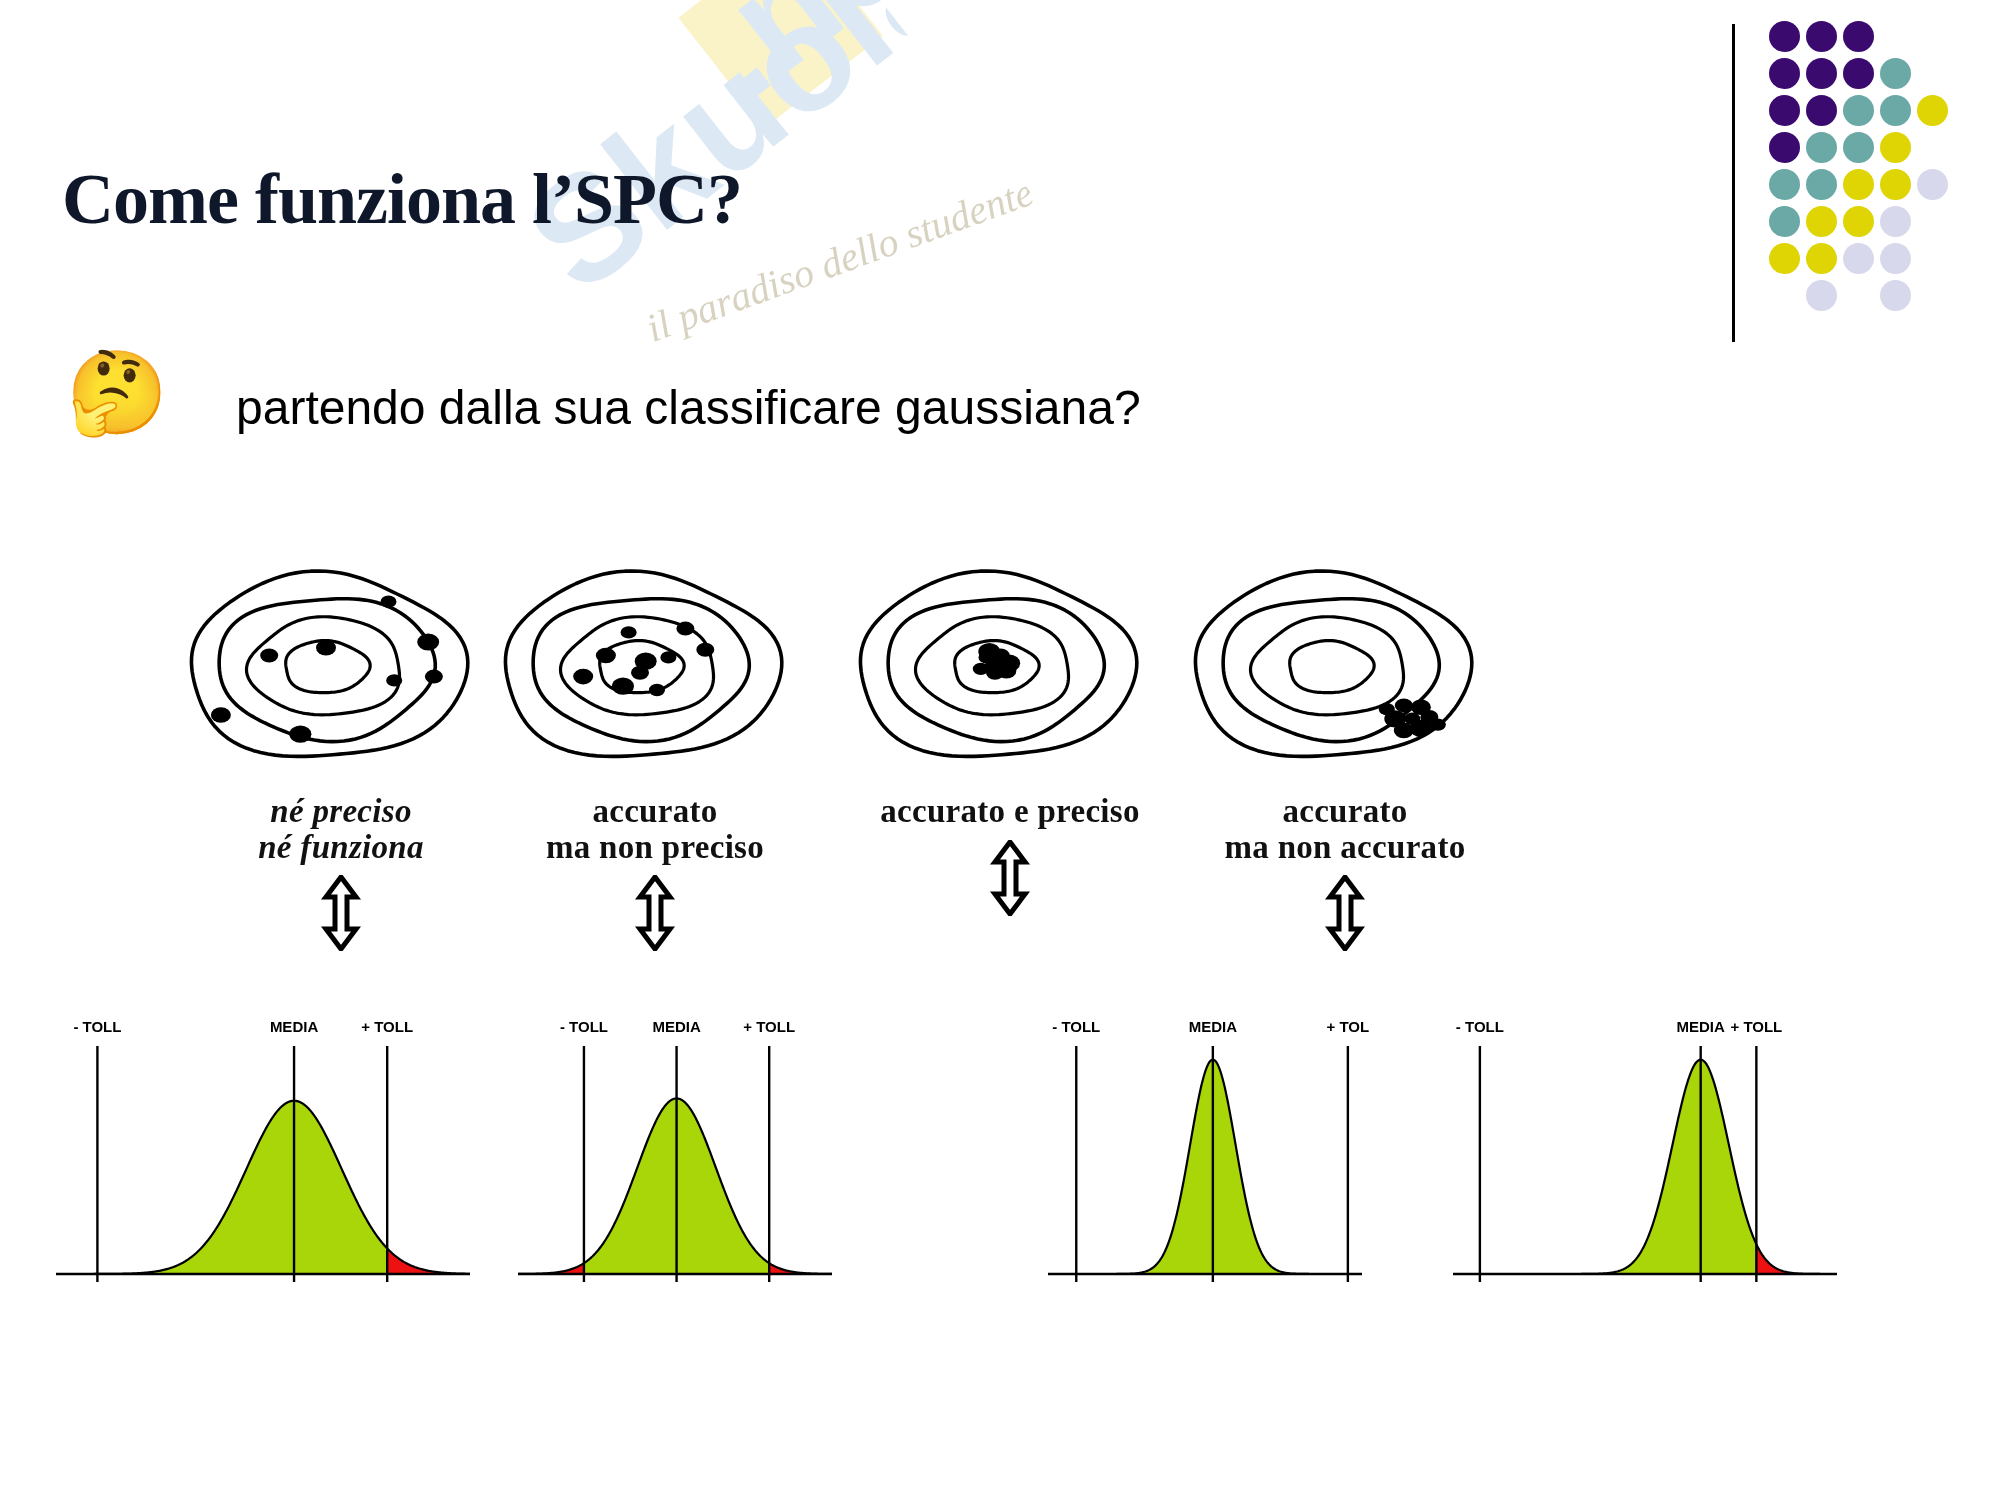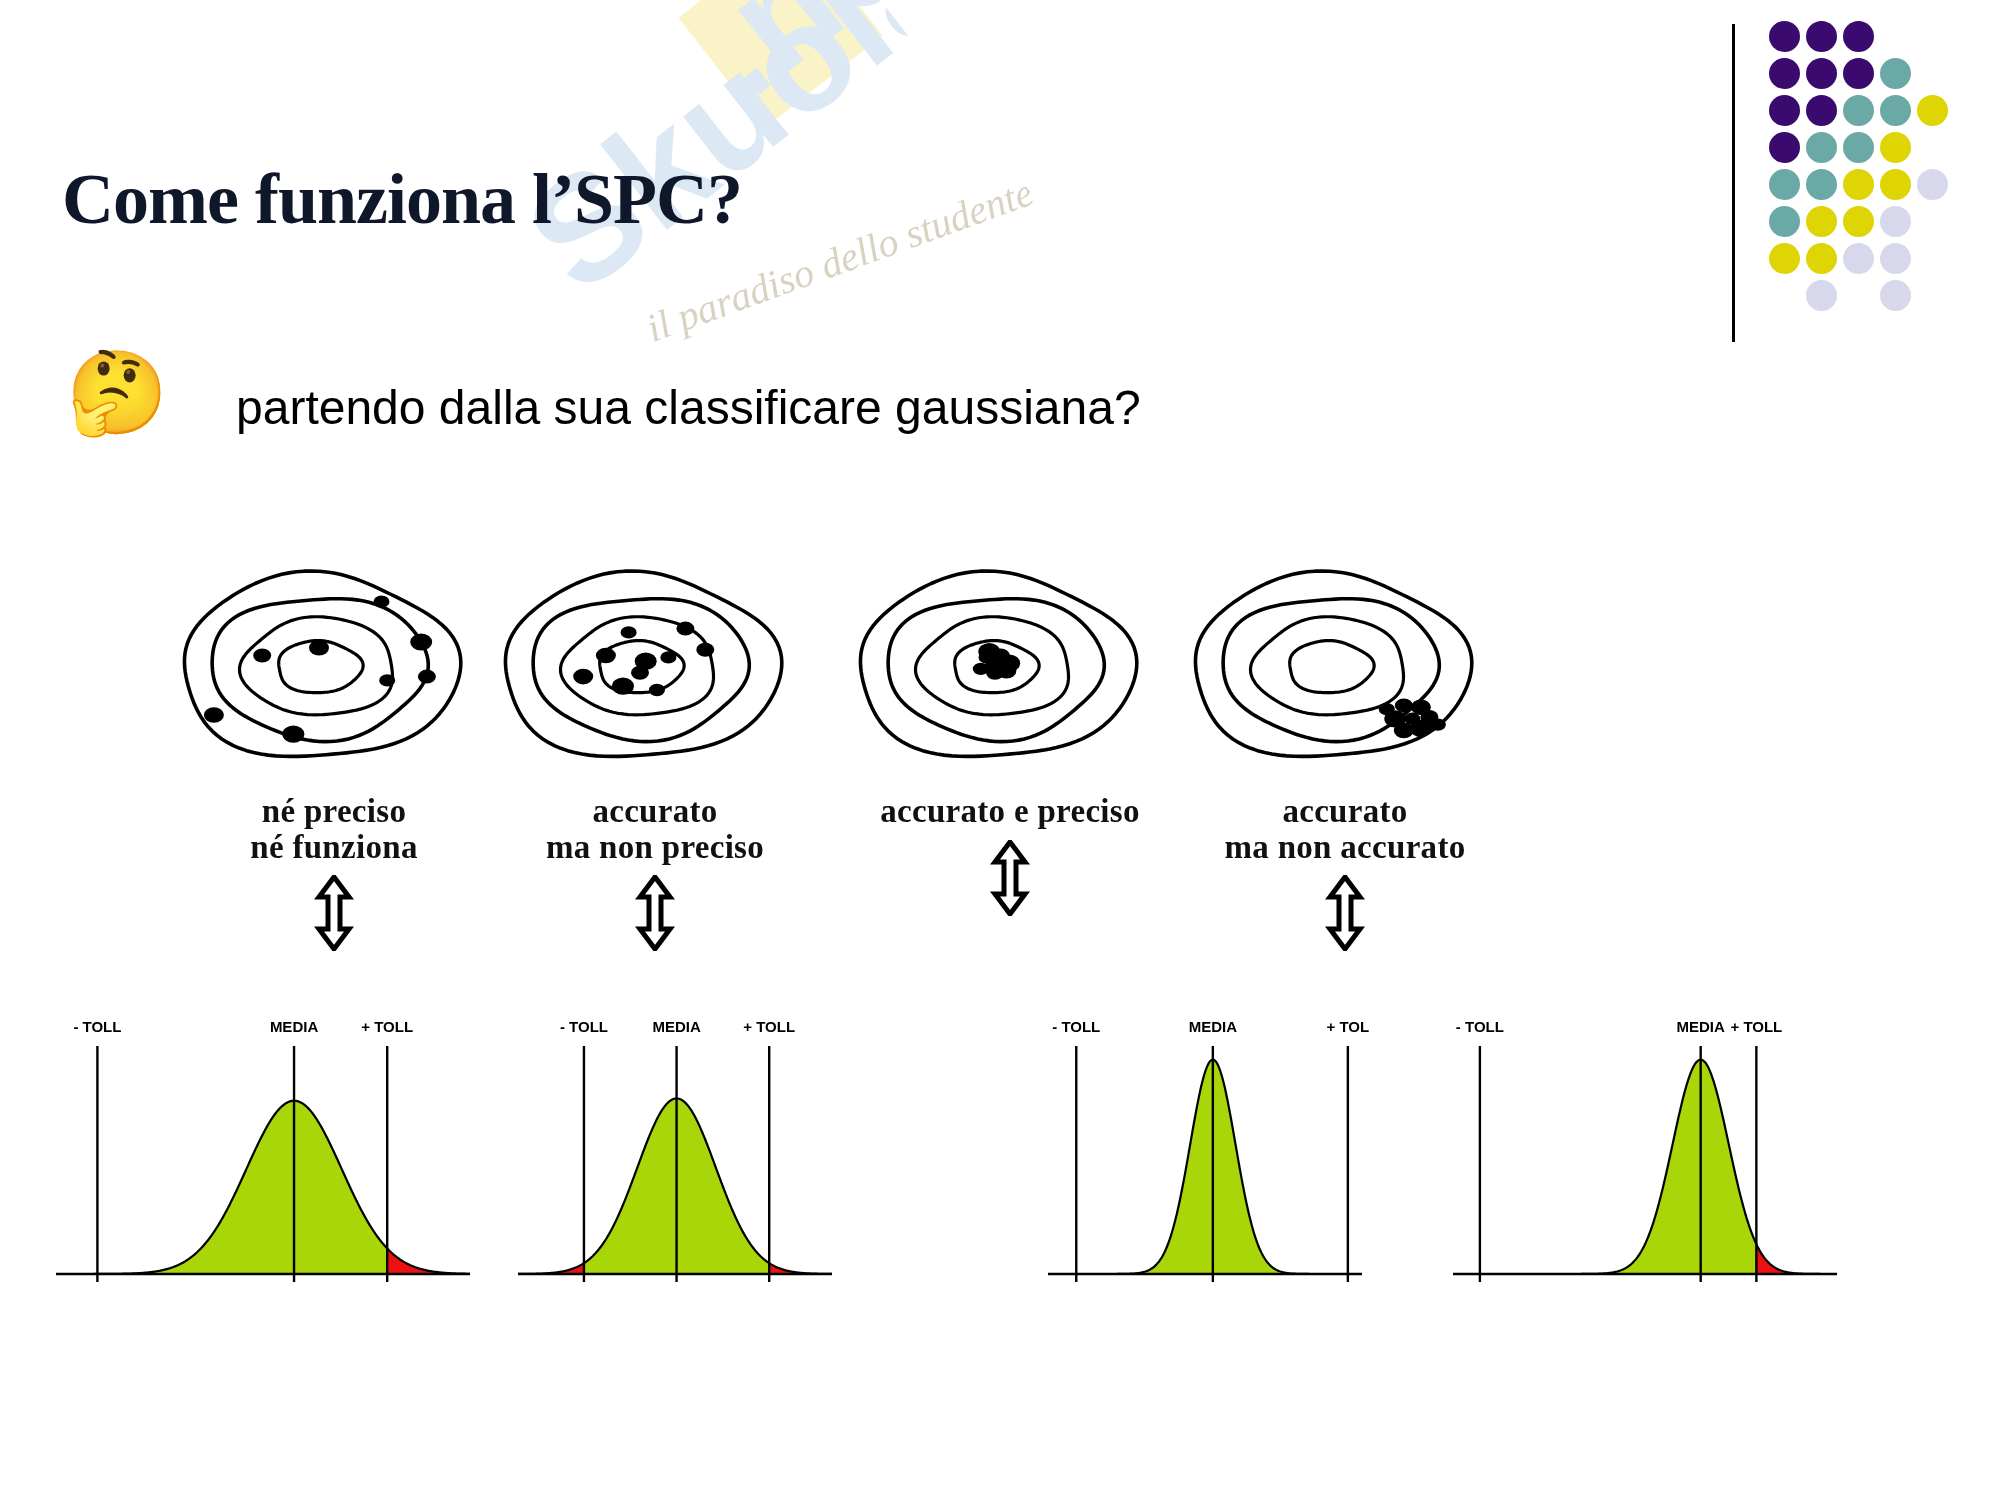--- a/index.html
+++ b/index.html
@@ -208,21 +208,21 @@
       </div>
   </div>
 
   <div class="title">Come funziona l’SPC?</div>
 
   <div class="emoji">🤔</div>
   <div class="question">
     <div>partendo dalla sua classificare gaussiana?</div>
   </div>
 
-  <div class="panel" id="panel-0" style="left:169px;  width:330px;">
+  <div class="panel" id="panel-0" style="left:176px;  width:330px;font-style:italic;">
       <div>
         <svg class="target-svg" width="300" height="235" viewBox="0 0 300 235" aria-hidden="true">
           <path d="M291.67,112.00L291.07,116.93L290.06,121.81L288.67,126.64L286.96,131.41L284.95,136.11L282.66,140.74L280.11,145.30L277.28,149.78L274.17,154.18L270.76,158.48L267.03,162.67L262.95,166.71L258.52,170.58L253.72,174.26L248.55,177.70L243.04,180.89L237.21,183.79L231.09,186.40L224.72,188.71L218.17,190.72L211.48,192.45L204.70,193.91L197.88,195.15L191.03,196.19L184.20,197.08L177.37,197.85L170.56,198.54L163.74,199.16L156.90,199.73L150.00,200.25L143.03,200.71L135.96,201.08L128.78,201.33L121.49,201.41L114.12,201.27L106.69,200.86L99.26,200.13L91.88,199.03L84.62,197.54L77.57,195.64L70.79,193.31L64.37,190.57L58.36,187.44L52.82,183.95L47.77,180.15L43.23,176.09L39.20,171.82L35.65,167.39L32.54,162.85L29.83,158.26L27.45,153.63L25.37,148.99L23.53,144.37L21.88,139.75L20.41,135.15L19.09,130.55L17.94,125.94L16.96,121.32L16.19,116.68L15.67,112.00L15.45,107.30L15.57,102.58L16.07,97.86L16.99,93.15L18.35,88.48L20.17,83.88L22.44,79.36L25.14,74.94L28.25,70.64L31.74,66.48L35.56,62.45L39.66,58.56L44.03,54.79L48.61,51.14L53.39,47.60L58.36,44.15L63.51,40.80L68.86,37.54L74.40,34.40L80.17,31.37L86.18,28.50L92.44,25.82L98.97,23.37L105.74,21.20L112.76,19.35L119.99,17.87L127.38,16.80L134.89,16.17L142.45,15.98L150.00,16.25L157.47,16.96L164.81,18.09L171.95,19.60L178.88,21.43L185.55,23.54L191.98,25.86L198.17,28.35L204.14,30.94L209.92,33.60L215.57,36.29L221.11,39.00L226.60,41.71L232.06,44.45L237.50,47.21L242.93,50.04L248.34,52.97L253.69,56.02L258.94,59.24L264.01,62.64L268.85,66.26L273.37,70.09L277.51,74.15L281.20,78.43L284.37,82.89L287.00,87.53L289.06,92.29L290.54,97.16L291.45,102.09L291.81,107.05L291.67,112.00Z" fill="none" stroke="#000" stroke-width="3.6" stroke-linejoin="round"></path>
           <path d="M259.26,112.00L258.86,115.75L258.03,119.46L256.80,123.12L255.19,126.70L253.21,130.18L250.92,133.56L248.36,136.82L245.57,139.97L242.62,143.03L239.55,145.99L236.38,148.88L233.15,151.71L229.87,154.52L226.53,157.30L223.13,160.08L219.64,162.85L216.03,165.61L212.27,168.34L208.31,171.02L204.12,173.63L199.68,176.10L194.98,178.42L190.01,180.52L184.77,182.36L179.31,183.91L173.64,185.13L167.83,185.99L161.91,186.50L155.95,186.64L150.00,186.43L144.11,185.89L138.32,185.04L132.67,183.94L127.17,182.61L121.84,181.09L116.67,179.43L111.66,177.66L106.79,175.80L102.04,173.88L97.40,171.89L92.86,169.84L88.40,167.74L84.03,165.55L79.76,163.28L75.61,160.91L71.60,158.41L67.77,155.78L64.14,153.01L60.77,150.10L57.67,147.05L54.87,143.87L52.39,140.57L50.24,137.17L48.42,133.70L46.90,130.16L45.69,126.58L44.74,122.96L44.04,119.32L43.55,115.67L43.26,112.00L43.15,108.32L43.22,104.62L43.46,100.91L43.91,97.17L44.57,93.43L45.49,89.68L46.70,85.93L48.25,82.22L50.17,78.56L52.48,74.99L55.23,71.54L58.40,68.25L62.00,65.15L66.01,62.28L70.39,59.67L75.11,57.32L80.10,55.25L85.30,53.46L90.66,51.93L96.12,50.65L101.62,49.58L107.13,48.69L112.60,47.95L118.03,47.31L123.40,46.75L128.73,46.23L134.04,45.74L139.33,45.28L144.65,44.83L150.00,44.43L155.41,44.08L160.90,43.82L166.46,43.69L172.08,43.71L177.74,43.93L183.42,44.38L189.07,45.09L194.64,46.08L200.11,47.35L205.40,48.91L210.50,50.75L215.36,52.86L219.97,55.20L224.29,57.76L228.34,60.50L232.12,63.39L235.63,66.41L238.89,69.54L241.92,72.76L244.73,76.05L247.33,79.40L249.72,82.81L251.89,86.29L253.84,89.82L255.54,93.41L256.97,97.05L258.08,100.75L258.85,104.48L259.26,108.24L259.26,112.00Z" fill="none" stroke="#000" stroke-width="3.6" stroke-linejoin="round"></path>
           <path d="M222.66,112.00L223.00,114.47L223.27,116.97L223.46,119.50L223.52,122.08L223.40,124.68L223.08,127.31L222.50,129.94L221.63,132.56L220.45,135.14L218.92,137.66L217.05,140.07L214.84,142.37L212.30,144.53L209.46,146.52L206.36,148.34L203.04,149.98L199.53,151.44L195.89,152.72L192.15,153.85L188.35,154.83L184.52,155.69L180.68,156.43L176.85,157.09L173.02,157.67L169.19,158.19L165.38,158.64L161.55,159.03L157.72,159.36L153.87,159.61L150.00,159.77L146.11,159.83L142.21,159.76L138.32,159.56L134.43,159.21L130.59,158.71L126.79,158.05L123.07,157.22L119.44,156.25L115.91,155.13L112.49,153.89L109.18,152.52L105.99,151.06L102.89,149.51L99.89,147.88L96.98,146.18L94.14,144.43L91.38,142.60L88.69,140.72L86.09,138.76L83.57,136.73L81.18,134.61L78.94,132.40L76.88,130.10L75.04,127.70L73.47,125.22L72.20,122.66L71.26,120.04L70.68,117.37L70.48,114.69L70.66,112.00L71.21,109.34L72.11,106.72L73.33,104.17L74.84,101.70L76.58,99.32L78.52,97.03L80.60,94.82L82.77,92.70L85.01,90.65L87.29,88.66L89.57,86.70L91.87,84.77L94.18,82.85L96.51,80.95L98.88,79.04L101.33,77.15L103.88,75.28L106.55,73.44L109.37,71.66L112.35,69.96L115.52,68.37L118.86,66.91L122.37,65.60L126.05,64.47L129.85,63.52L133.77,62.78L137.78,62.24L141.83,61.90L145.92,61.75L150.00,61.77L154.07,61.96L158.10,62.30L162.09,62.77L166.04,63.35L169.93,64.05L173.77,64.84L177.55,65.73L181.27,66.72L184.92,67.81L188.49,69.01L191.97,70.33L195.33,71.77L198.55,73.35L201.60,75.05L204.46,76.89L207.10,78.85L209.51,80.93L211.66,83.11L213.56,85.39L215.21,87.73L216.62,90.12L217.80,92.54L218.78,94.98L219.60,97.42L220.29,99.86L220.88,102.29L221.39,104.71L221.85,107.13L222.27,109.56L222.66,112.00Z" fill="none" stroke="#000" stroke-width="3.2" stroke-linejoin="round"></path>
           <path d="M194.07,112.00L193.78,113.42L193.31,114.82L192.67,116.18L191.90,117.51L191.02,118.80L190.05,120.05L189.00,121.27L187.89,122.44L186.75,123.59L185.56,124.71L184.34,125.80L183.07,126.88L181.77,127.92L180.40,128.95L178.98,129.94L177.49,130.90L175.92,131.81L174.27,132.68L172.53,133.48L170.72,134.22L168.83,134.88L166.88,135.47L164.87,135.97L162.81,136.40L160.72,136.76L158.60,137.04L156.46,137.26L154.32,137.43L152.16,137.54L150.00,137.61L147.83,137.63L145.65,137.62L143.46,137.56L141.26,137.46L139.05,137.31L136.83,137.10L134.61,136.82L132.41,136.46L130.24,136.01L128.11,135.47L126.06,134.82L124.09,134.08L122.24,133.22L120.52,132.27L118.95,131.22L117.54,130.09L116.30,128.90L115.22,127.64L114.31,126.35L113.54,125.03L112.91,123.70L112.39,122.37L111.96,121.04L111.60,119.72L111.29,118.42L111.01,117.13L110.75,115.85L110.51,114.57L110.28,113.29L110.07,112.00L109.89,110.70L109.77,109.38L109.71,108.05L109.74,106.70L109.88,105.35L110.16,103.99L110.58,102.63L111.16,101.29L111.90,99.98L112.81,98.71L113.89,97.48L115.12,96.31L116.49,95.20L117.98,94.15L119.58,93.17L121.28,92.26L123.06,91.40L124.89,90.61L126.78,89.87L128.72,89.18L130.70,88.55L132.71,87.96L134.76,87.43L136.85,86.95L138.98,86.53L141.13,86.18L143.32,85.91L145.54,85.71L147.77,85.61L150.00,85.61L152.23,85.70L154.43,85.90L156.60,86.20L158.72,86.60L160.79,87.08L162.78,87.64L164.71,88.27L166.58,88.95L168.37,89.68L170.11,90.44L171.81,91.21L173.47,92.01L175.10,92.81L176.73,93.62L178.35,94.45L179.96,95.30L181.58,96.17L183.18,97.08L184.75,98.03L186.29,99.03L187.75,100.09L189.12,101.22L190.38,102.41L191.49,103.66L192.42,104.96L193.17,106.32L193.72,107.71L194.05,109.13L194.16,110.57L194.07,112.00Z" fill="none" stroke="#000" stroke-width="3.2" stroke-linejoin="round"></path>
           <ellipse cx="212.5" cy="46.7" rx="8" ry="6.2" fill="#000"></ellipse>
           <ellipse cx="93.2" cy="100.5" rx="9" ry="7.0" fill="#000"></ellipse>
           <ellipse cx="150.0" cy="92.8" rx="10" ry="7.8" fill="#000"></ellipse>
           <ellipse cx="252.2" cy="87.0" rx="11" ry="8.6" fill="#000"></ellipse>

